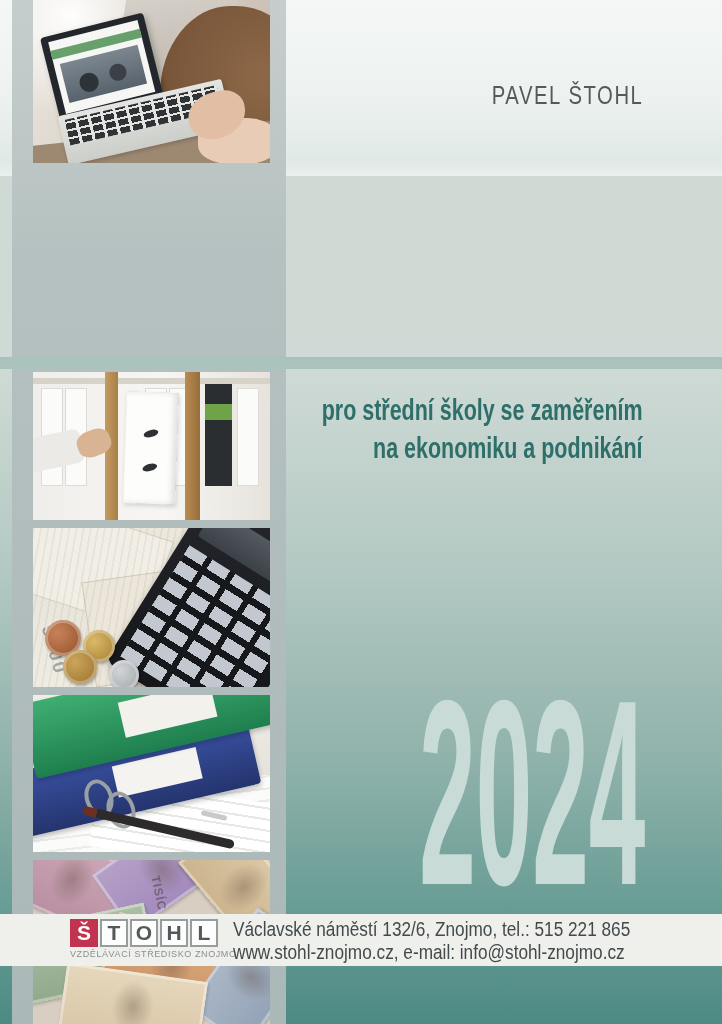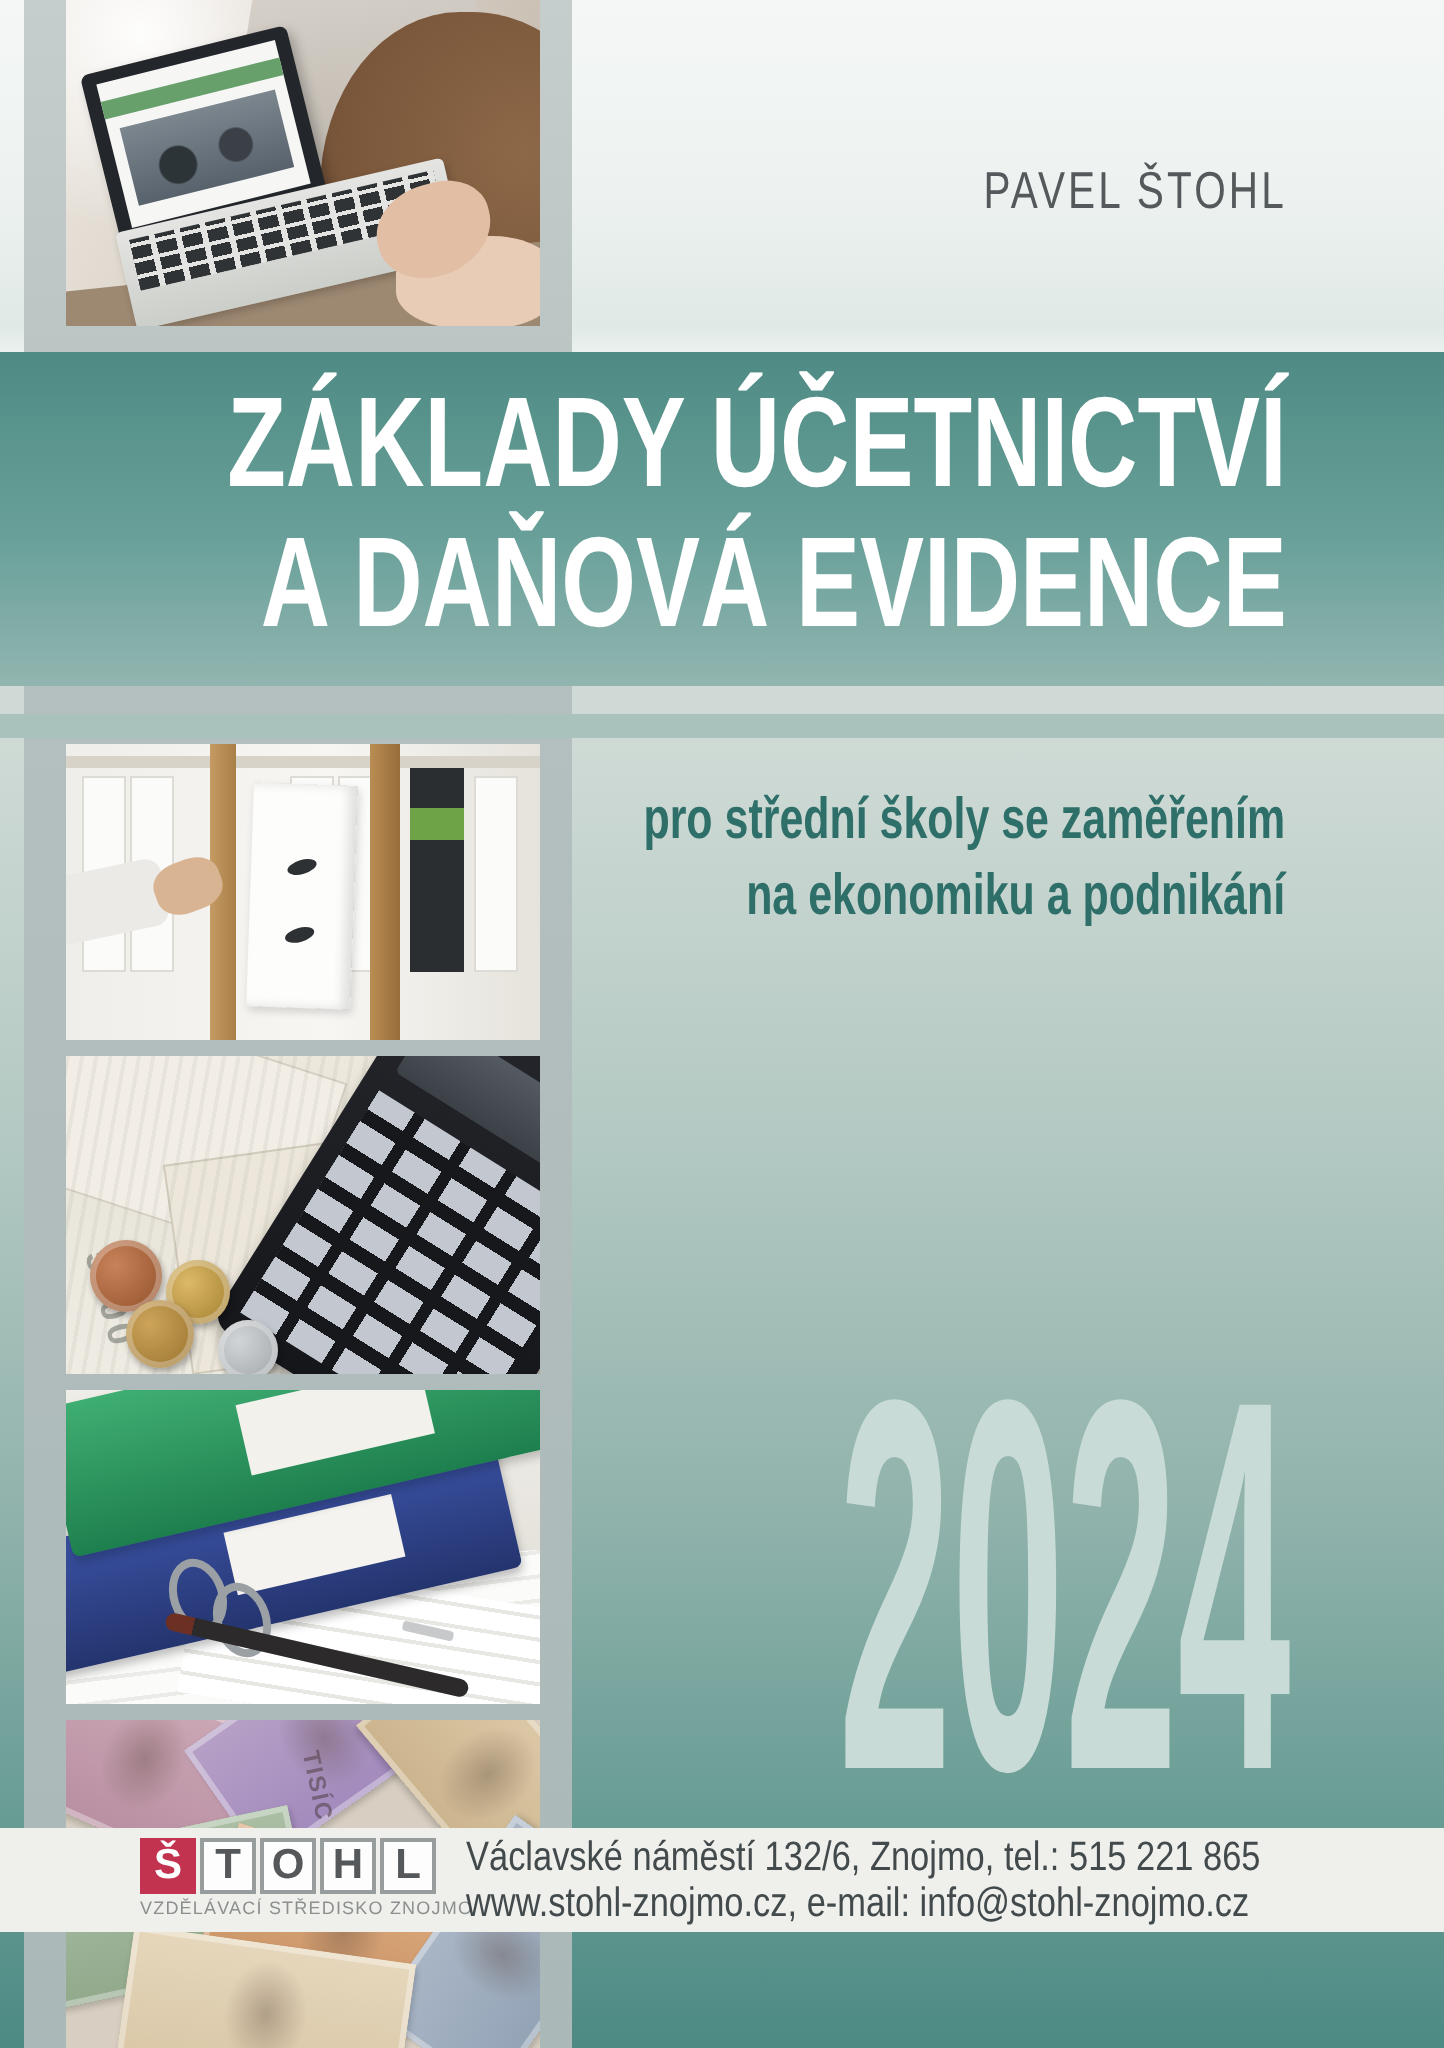--- a/index.html
+++ b/index.html
@@ -244,26 +244,20 @@
         <div class="p5-oval"></div>
       </div>
     <div class="abs p5-note p5-n7">
         <div class="p5-oval"></div>
       </div>
     <div class="abs p5-tisic">TISÍC</div>
   </div>
 
   <div class="abs author">PAVEL ŠTOHL</div>
 
-  <div class="abs band-title">
-    <div class="abs title">
-      <div>ZÁKLADY ÚČETNICTVÍ</div>
-      <div>A DAŇOVÁ EVIDENCE</div>
-    </div>
-  </div>
   <div class="abs stripe-dark"></div>
 
   <div class="abs subtitle">
     <div>pro střední školy se zaměřením</div>
     <div>na ekonomiku a podnikání</div>
   </div>
 
   <div class="abs year">2024</div>
 
   <div class="abs footer">

